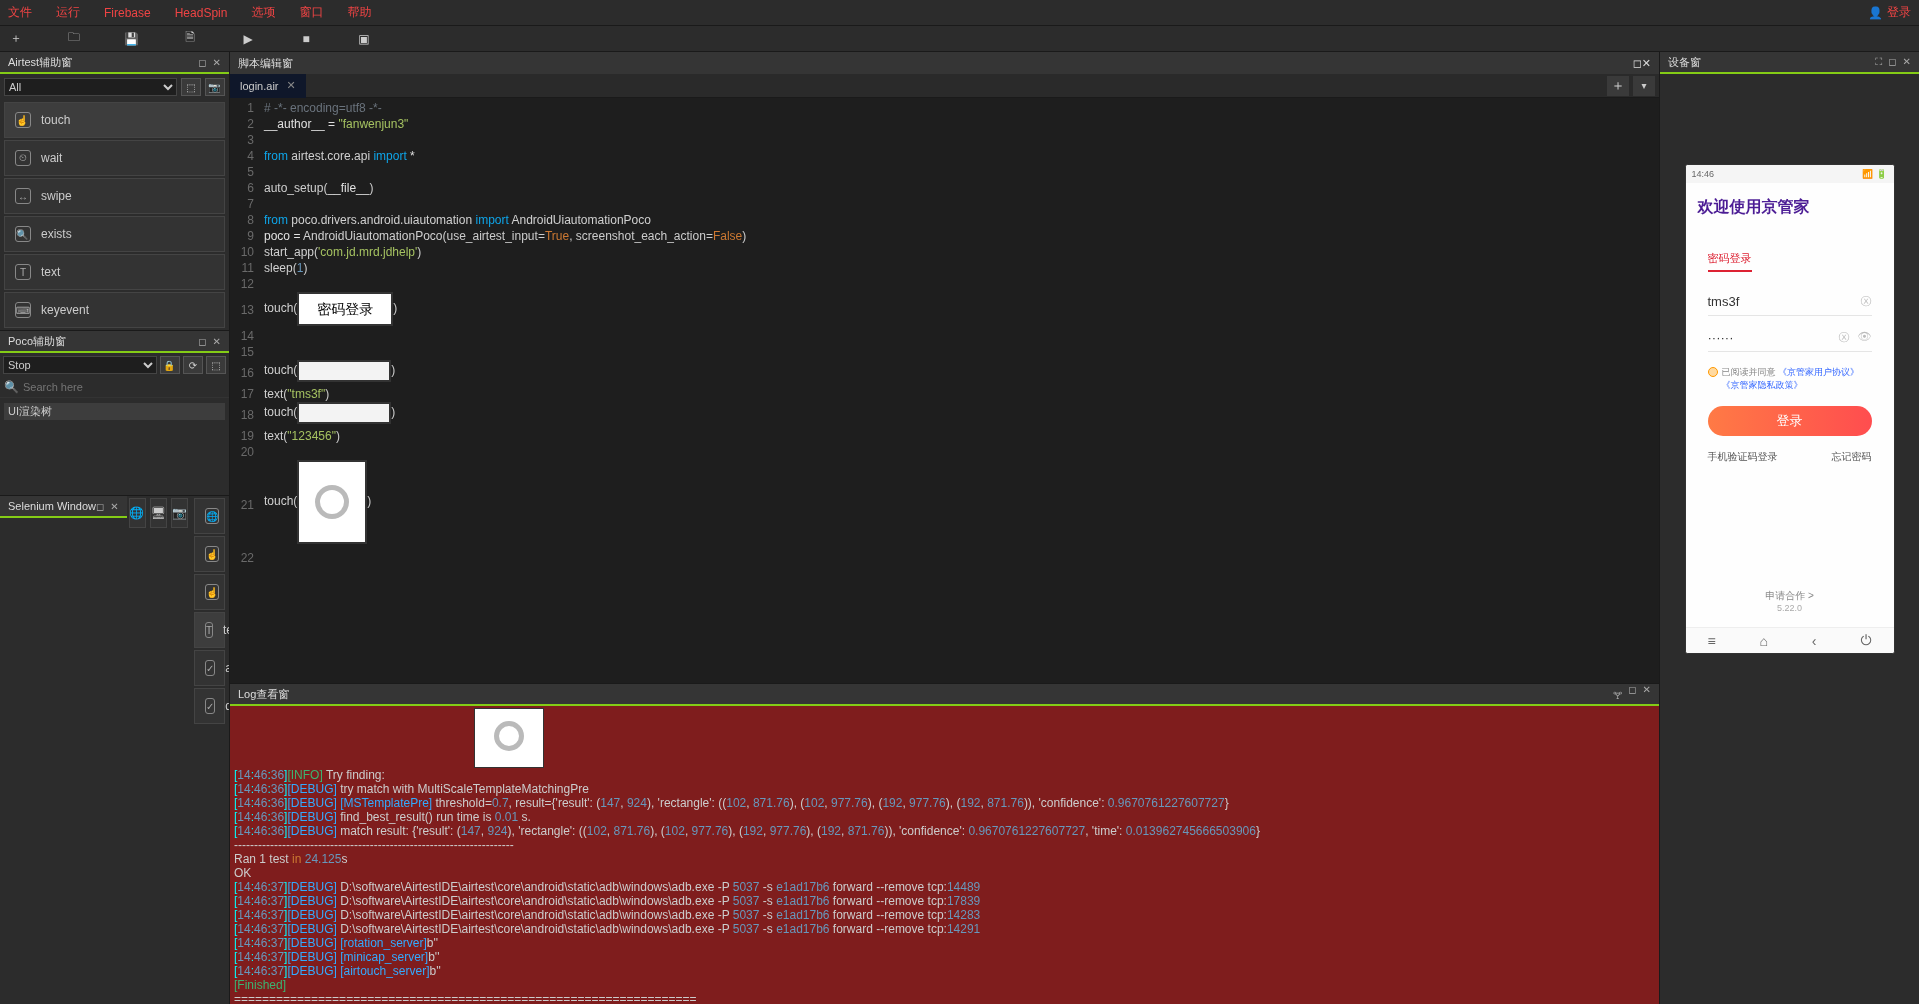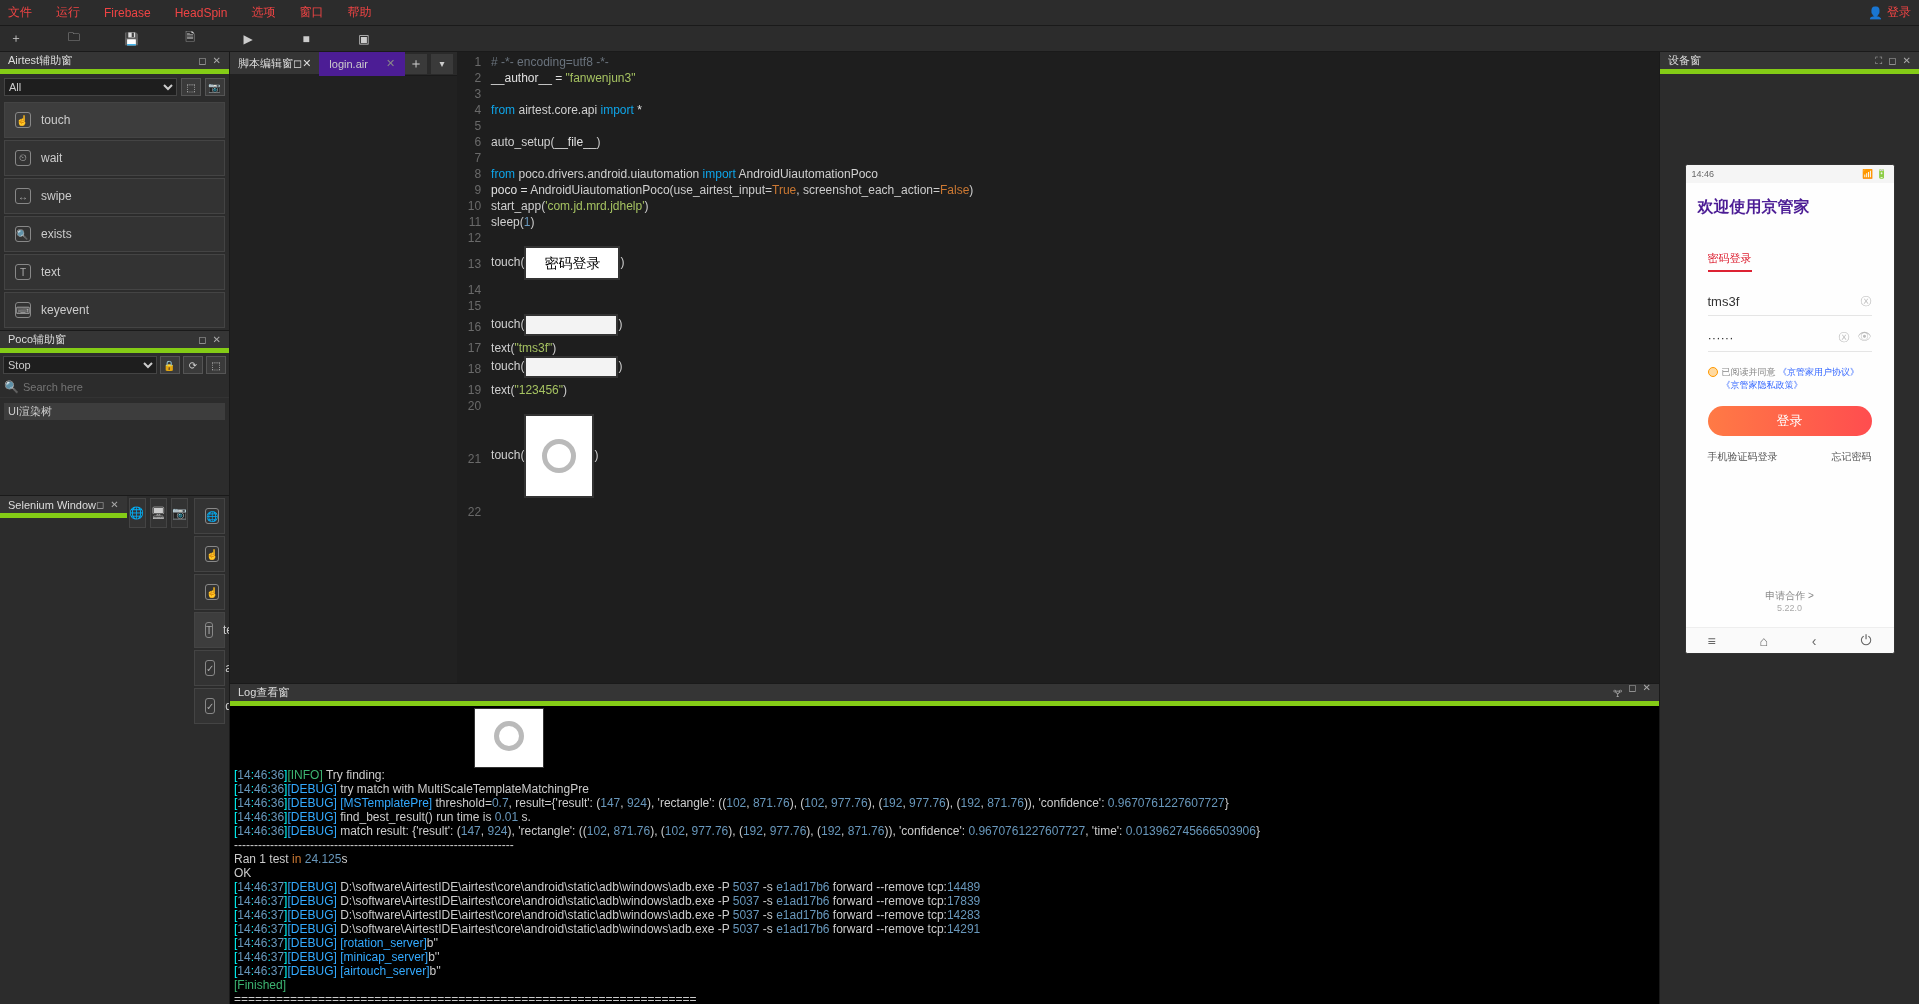--- a/index.html
+++ b/index.html
@@ -14,21 +14,21 @@
 
 .toolbar { height:26px; background:#2c2c2c; display:flex; align-items:center; padding:0 8px; gap:42px; border-bottom:1px solid #1a1a1a;}
 .tb-btn { width:16px; height:16px; color:#ccc; display:flex; align-items:center; justify-content:center; cursor:pointer;}
 
 .main { display:flex; height:calc(100vh - 52px);}
 .left-col { width:230px; display:flex; flex-direction:column; background:#2c2c2c; border-right:1px solid #1a1a1a;}
 .center-col { flex:1; display:flex; flex-direction:column; min-width:0;}
 .right-col { width:260px; background:#2c2c2c; border-left:1px solid #1a1a1a; display:flex; flex-direction:column;}
 
 
-.panel-title { height:22px; background:#353535; display:flex; align-items:center; padding:0 8px; font-size:11px; color:#ddd; justify-content:space-between; border-bottom:5px solid #84cc16;}
+.panel-title { height:22px; background:#353535; display:flex; align-items:center; padding:0 8px; font-size:11px; color:#ddd; justify-content:space-between; border-bottom:2px solid #84cc16;}
 .panel-title .pt-icons { display:flex; gap:6px; font-size:10px; color:#aaa; cursor:pointer;}
 
 
 .airtest-panel { border-bottom:1px solid #1a1a1a; }
 .assist-select { display:flex; padding:4px; gap:4px; align-items:center;}
 .assist-select select{ flex:1; background:#1e1e1e; border:1px solid #444; color:#ccc; font-size:11px; height:18px;}
 .sq-btn { width:20px; height:18px; background:#3a3a3a; border:1px solid #555; display:flex; align-items:center; justify-content:center; cursor:pointer; font-size:10px;}
 .assist-list { max-height:230px; overflow:auto;}
 .assist-item { height:36px; display:flex; align-items:center; gap:10px; padding:0 10px; border:1px solid #444; margin:2px 4px; background:#333; cursor:pointer; font-size:12px;}
 .assist-item.active { background:#3d3d3d; }
@@ -43,40 +43,40 @@
 .poco-tree { padding:4px; font-size:11px;}
 .poco-tree .node { background:#3d3d3d; padding:1px 4px; margin:1px 0; cursor:pointer;}
 
 
 .selenium-panel { flex:1; display:flex; }
 .sel-top { display:flex; height:34px;}
 .sel-top .sb { flex:1; display:flex; align-items:center; justify-content:center; border:1px solid #444; margin:2px; background:#333; cursor:pointer;}
 .sel-list { flex:1; overflow:auto;}
 
 
-.editor-panel { flex:1; display:flex; flex-direction:row; min-height:0; border-bottom:1px solid #1a1a1a;}
+.editor-panel { flex:1; display:flex; flex-direction:column; min-height:0; border-bottom:1px solid #1a1a1a;}
 .ed-title { height:22px; background:#353535; display:flex; align-items:center; padding:0 8px; font-size:11px; color:#ddd; justify-content:space-between;}
 .ed-tabs { height:24px; background:#2a2a2a; display:flex; align-items:center; justify-content:space-between; padding-right:4px; border-bottom:1px solid #1a1a1a;}
-.tab { height:24px; display:flex; align-items:center; padding:0 10px; background:#4c1d95; gap:18px; font-size:11px;}
+.tab { height:24px; display:flex; align-items:center; padding:0 10px; background:#0f172a; gap:8px; font-size:11px;}
 .tab .close{ cursor:pointer; color:#888;}
 .tab-right { display:flex; gap:4px; align-items:center;}
 .plus-btn { width:22px; height:20px; background:#3a3a3a; display:flex; align-items:center; justify-content:center; font-size:14px; cursor:pointer;}
 .code-area { flex:1; overflow:auto; background:#1e1e1e; display:flex; font-family:Consolas,monospace; font-size:12px; line-height:16px;}
 .gutter { width:30px; background:#1e1e1e; text-align:right; padding:2px 6px 2px 2px; color:#6a6a6a; user-select:none; flex-shrink:0;}
 .code { padding:2px 4px; white-space:pre;}
 .c-comment{color:#6a737d;} .c-var{color:#e0e0e0;} .c-op{color:#e0e0e0;} .c-str{color:#a5c261;} .c-kw{color:#0ea5e9;} .c-fn{color:#d0d0d0;} .c-num{color:#6897bb;} .c-const{color:#cc7832;} .c-name{color:#d0d0d0;}
 .tpl-img { display:inline-block; border:2px solid #333; background:#fff; vertical-align:middle;}
 .tpl-img.login-btn{ width:96px; height:34px; display:inline-flex; align-items:center; justify-content:center; color:#000; font-size:14px; font-weight:500;}
 .tpl-img.input-img { width:94px; height:22px; background:#f3f3f3;}
 .tpl-img.circle-img { width:70px; height:84px; display:inline-flex; align-items:center; justify-content:center;}
 .tpl-img.circle-img .circ { width:34px; height:34px; border:5px solid #bababa; border-radius:50%; }
 
 
 .log-panel { height:320px; display:flex; flex-direction:column; min-height:0;}
-.log-body { flex:1; overflow:auto; background:#000000; font-family:Consolas,monospace; font-size:12px; line-height:14px; padding:2px 4px; color:#ccc; white-space:pre-wrap; word-break:break-all;}
+.log-body { flex:1; overflow:auto; background:#7f1d1d; font-family:Consolas,monospace; font-size:12px; line-height:14px; padding:2px 4px; color:#ccc; white-space:pre-wrap; word-break:break-all;}
 .log-img { display:inline-block; width:70px; height:60px; background:#fff; border:1px solid #333; vertical-align:middle;}
 .log-img .circ { width:30px; height:30px; border:5px solid #bababa; border-radius:50%; margin:12px auto 0;}
 .lg-time{color:#0ff;} .lg-info{color:#3cb371;} .lg-debug{color:#33aaff;} .lg-num{color:#6897bb;} .lg-kw{color:#cc7832;} .lg-finished{color:#3cb371;}
 
 
 .device-panel { flex:1; display:flex; flex-direction:column; align-items:center;}
 .phone-frame { margin-top:90px; width:210px; height:490px; background:#fefefe; border:1px solid #333; border-radius:3px; overflow:hidden; font-size:11px; color:#333; display:flex; flex-direction:column;}
 .phone-status { height:18px; background:#f5f5f5; display:flex; justify-content:space-between; align-items:center; padding:0 6px; font-size:9px; color:#666;}
 .phone-content { flex:1; padding:14px 12px; display:flex; flex-direction:column;}
 .phone-title { font-size:16px; font-weight:600; color:#4c1d95; margin-bottom:33px;}

